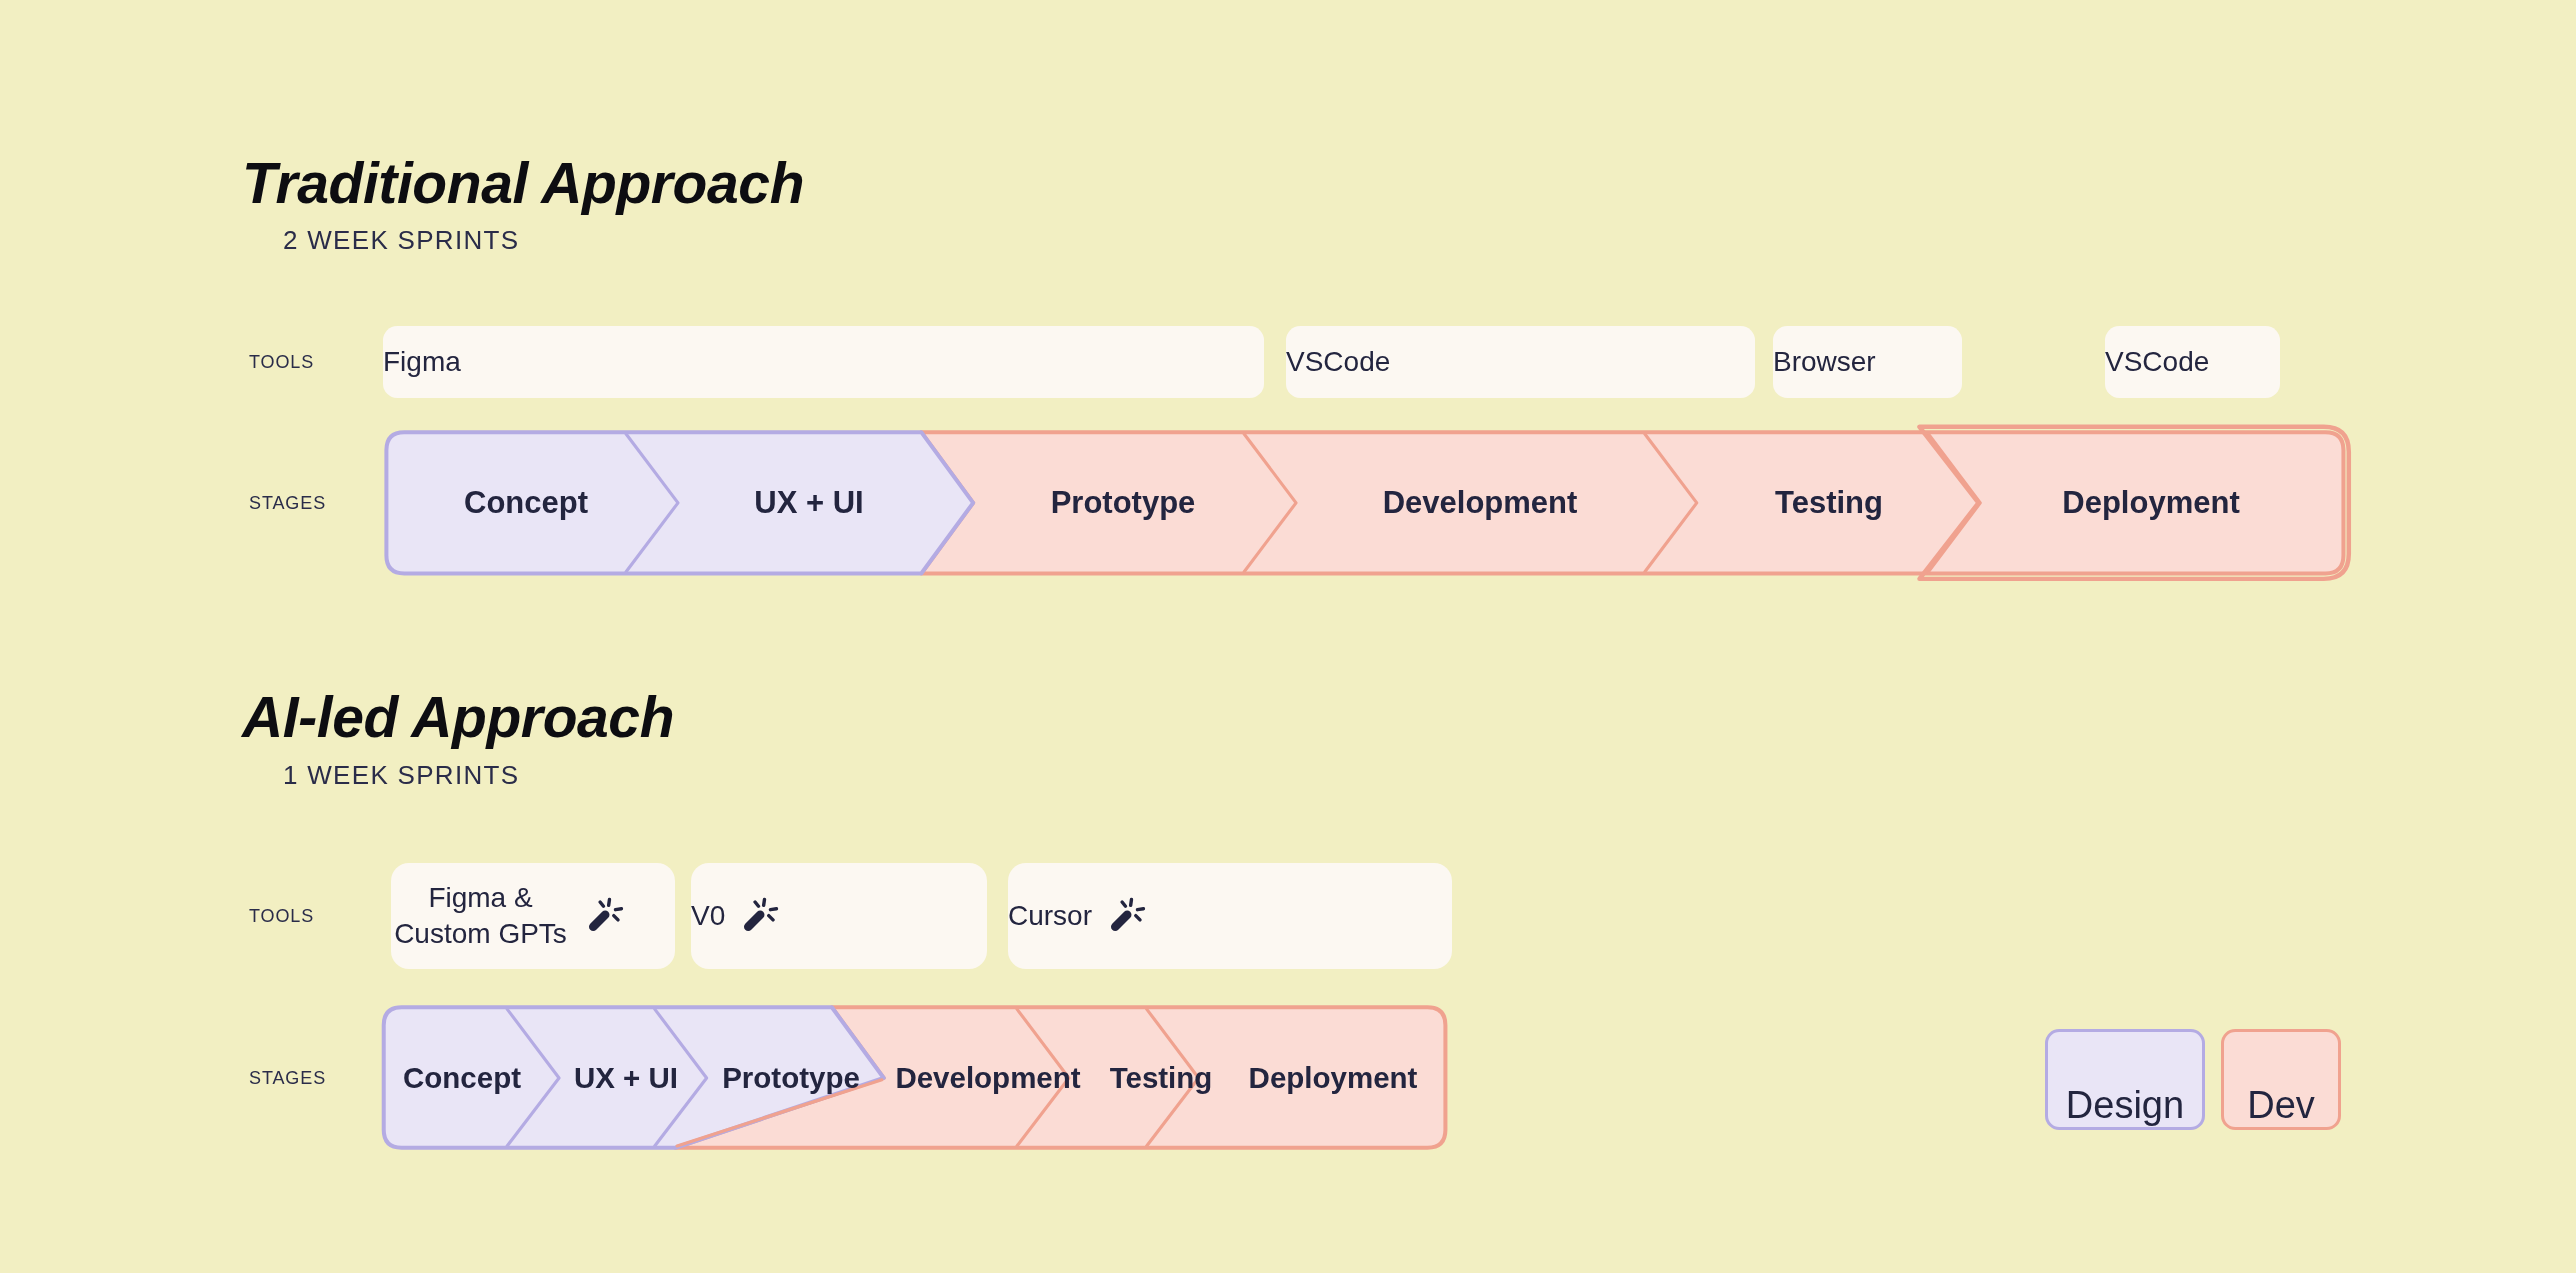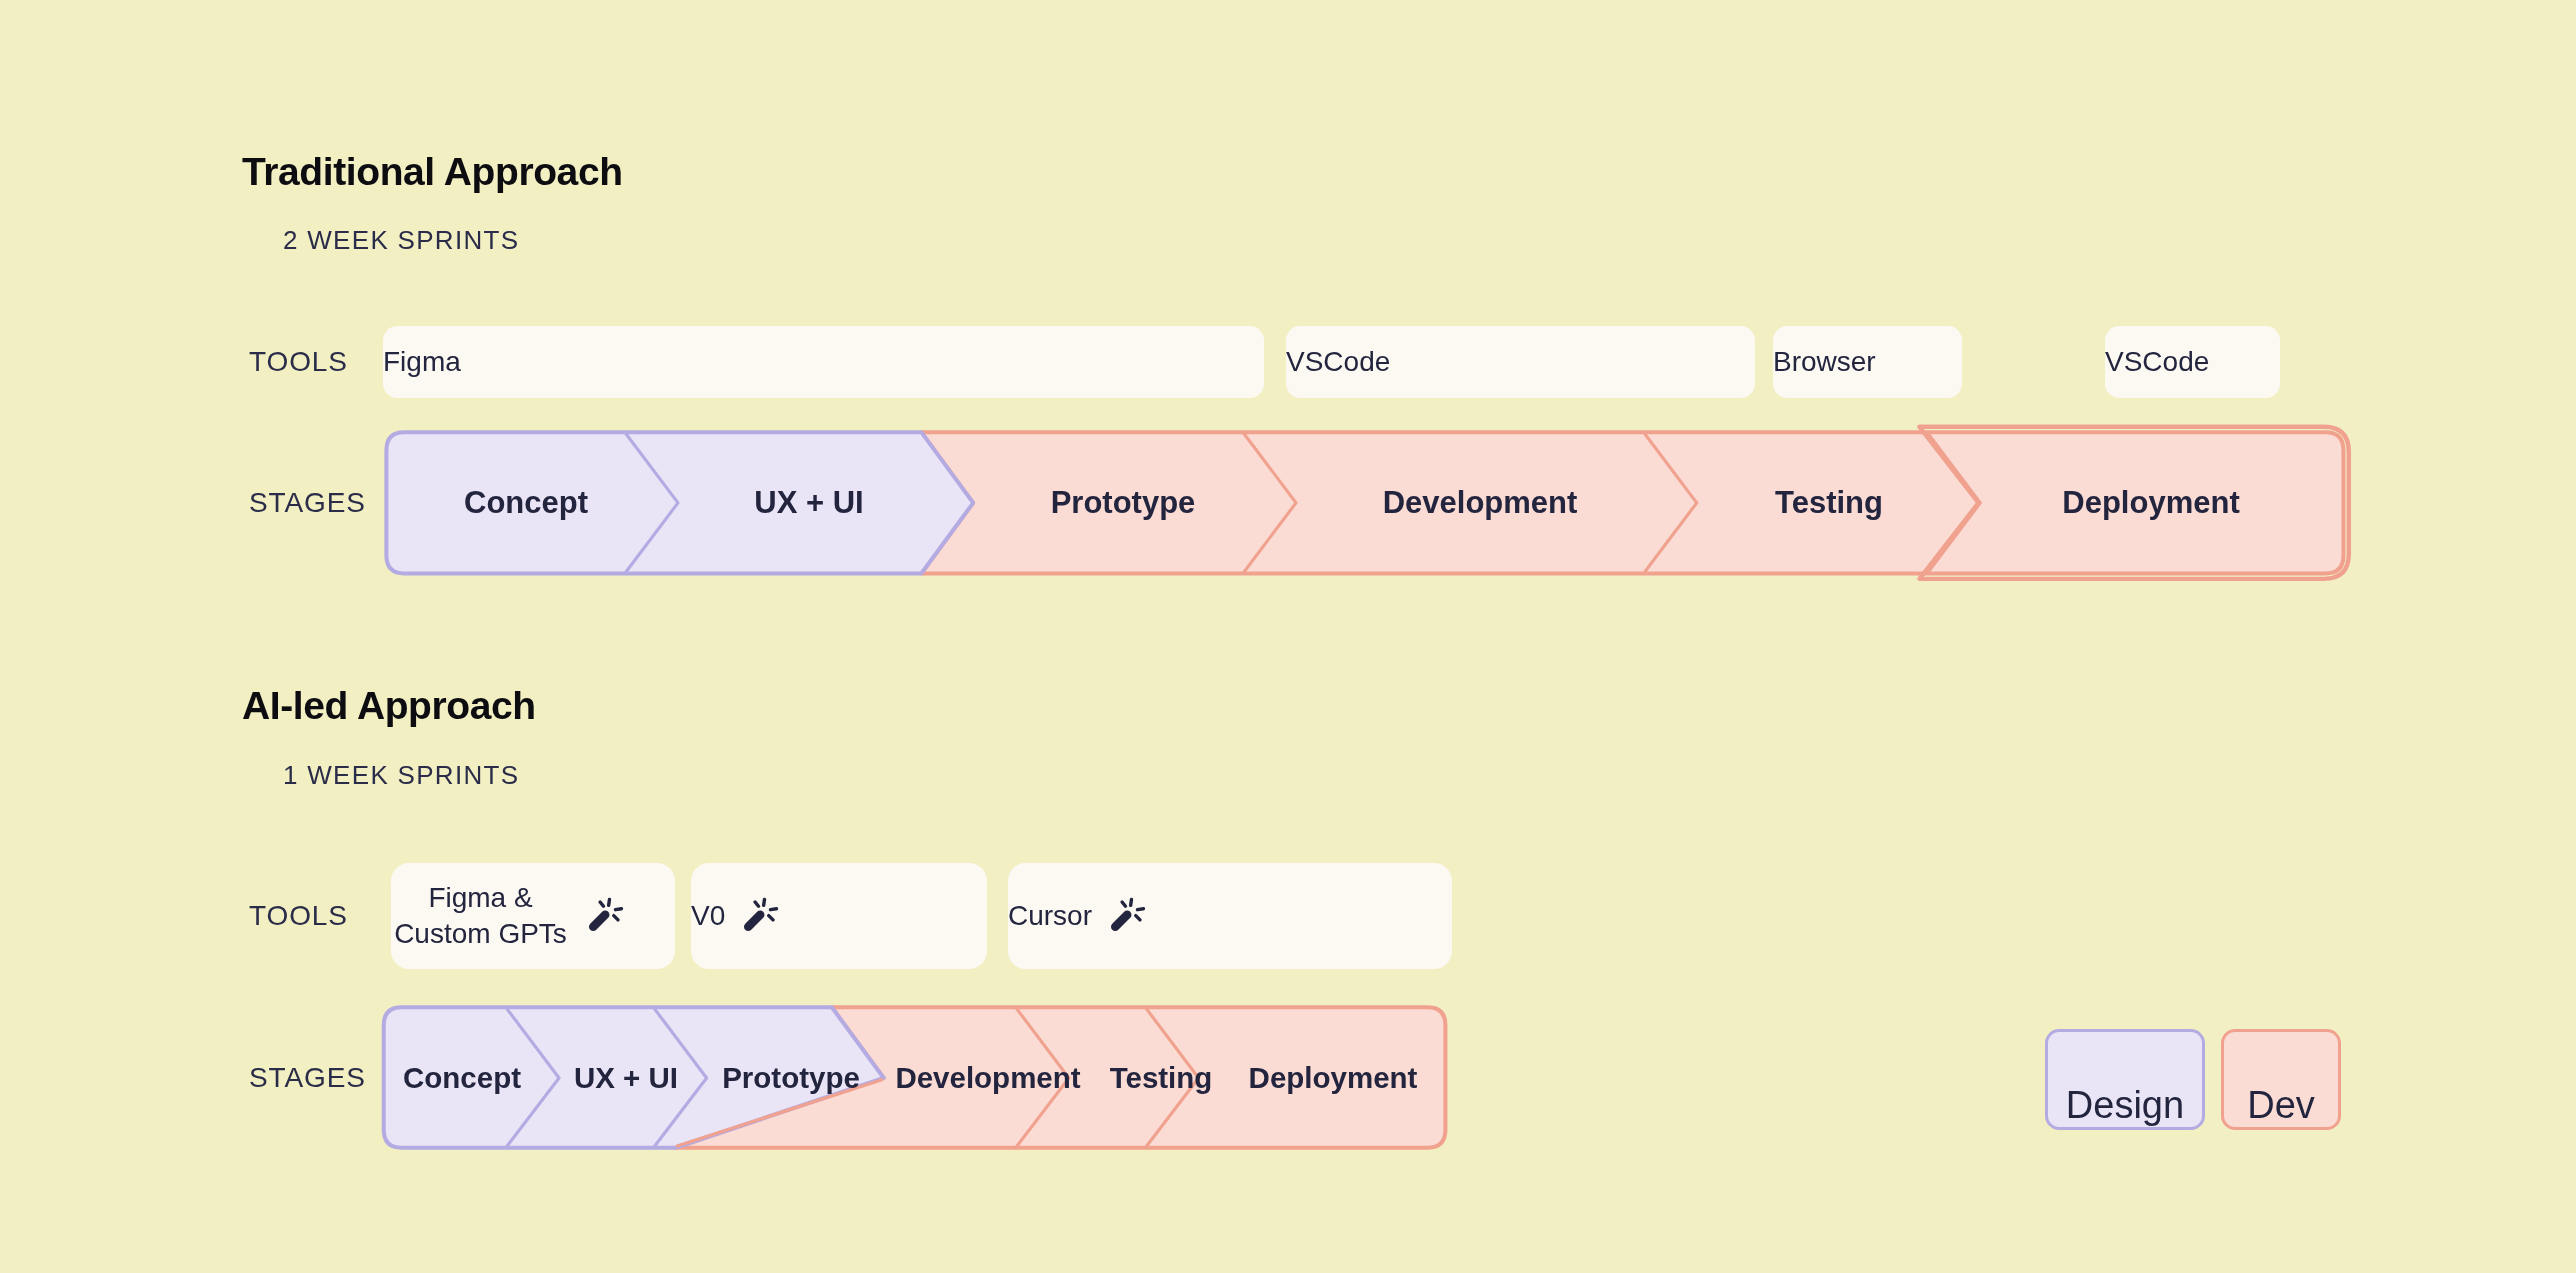--- a/index.html
+++ b/index.html
@@ -3,23 +3,23 @@
 <meta charset="utf-8">
 <style>
   :root{
     --bg:#f2efc2; --card:#fcf8f2; --lavender:#e9e5f6; --purple:#b4abe3;
     --pink:#fbdcd5; --salmon:#f0a28f; --navy:#23253f; --title:#0d0d11; --sub:#2a2c49;
   }
   *{margin:0;padding:0;box-sizing:border-box;}
   html,body{width:2576px;height:1274px;}
   body{background:var(--bg);font-family:"Liberation Sans",sans-serif;position:relative;overflow:hidden;}
   .abs{position:absolute;}
-  .title{font-size:39px;font-weight:700;color:var(--title);letter-spacing:-0.4px;}
+  .title{font-size:57px;font-weight:700;color:var(--title);letter-spacing:-0.4px;font-style:italic;}
   .subtitle{font-size:26px;font-weight:400;color:var(--sub);letter-spacing:1.3px;margin-left:40px;}
-  .rowlabel{font-size:28px;font-weight:500;color:var(--sub);letter-spacing:0.9px;transform:translateY(-50%);}
+  .rowlabel{font-size:18px;font-weight:500;color:var(--sub);letter-spacing:0.9px;transform:translateY(-50%);}
   .toolcard{background:var(--card);border-radius:14.3px;display:flex;align-items:center;justify-content:flex-start;
             color:var(--navy);font-size:28px;font-weight:500;}
   .toolcard.ai{border-radius:18px;gap:12.5px;}
   .toolcard .lbl{text-align:center;line-height:1.3;}
   .stage-label{transform:translate(-50%,-50%);color:var(--navy);font-size:31px;font-weight:700;white-space:nowrap;}
   .stage-label.small{font-size:29.5px;}
   .chip{border-radius:14.3px;display:flex;align-items:flex-end;justify-content:center;
         font-size:38px;font-weight:500;color:var(--navy);}
   .chip.design{background:var(--lavender);border:3.6px solid var(--purple);}
   .chip.dev{background:var(--pink);border:3.6px solid var(--salmon);}

